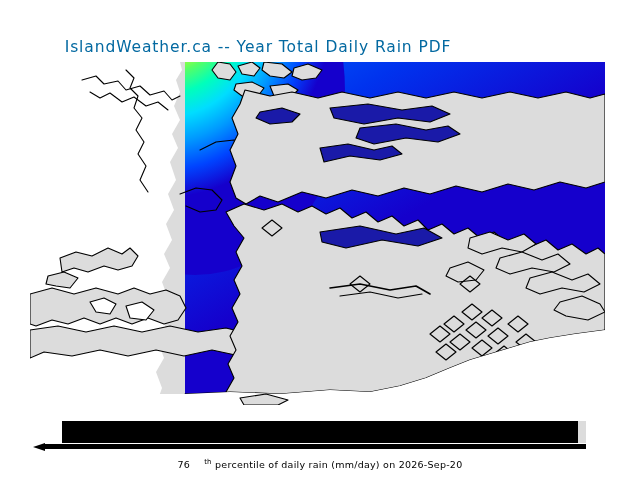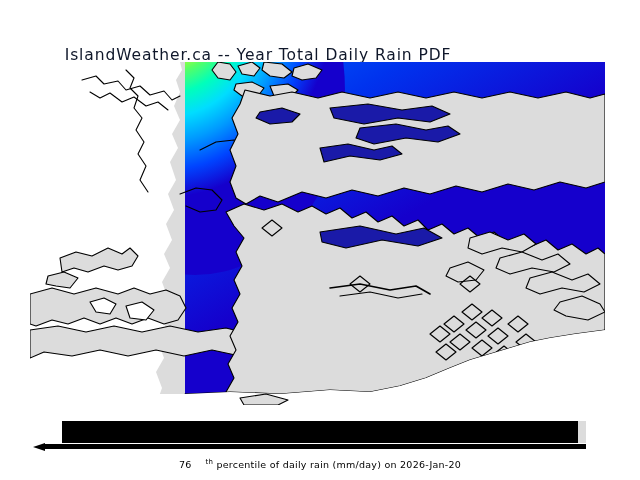--- a/index.html
+++ b/index.html
@@ -12,27 +12,27 @@
     height: 480px;
     position: relative;
     overflow: hidden;
     font-family: "DejaVu Sans", sans-serif;
   }
 
   
   #chart-title {
     position: absolute;
     left: 0;
-    top: 46px;
+    top: 38px;
     width: 516px;
     text-align: center;
     font-family: "DejaVu Sans", sans-serif;
     font-size: 15.5px;
     letter-spacing: 0.9px;
-    color: #0f172a;
+    color: #0369a1;
     white-space: nowrap;
   }
 
   
   #map-panel {
     position: absolute;
     left: 30px;
     top: 62px;
     width: 575px;
     height: 343px;
@@ -285,13 +285,13 @@
   </svg>
 </div>
 
 <div id="colorbar-wrap">
   <div id="colorbar"></div>
   <div id="colorbar-overflow"></div>
   <div id="colorbar-axis"></div>
   <div id="colorbar-arrow"></div>
 </div>
 
-<div id="caption"><span>76</span><sup>th</sup><span> percentile of daily rain (mm/day) on 2026-Jan-20</span></div>
+<div id="caption"><span>76</span><sup>th</sup><span> percentile of daily rain (mm/day) on 2026-Sep-20</span></div>
 
 </body></html>

